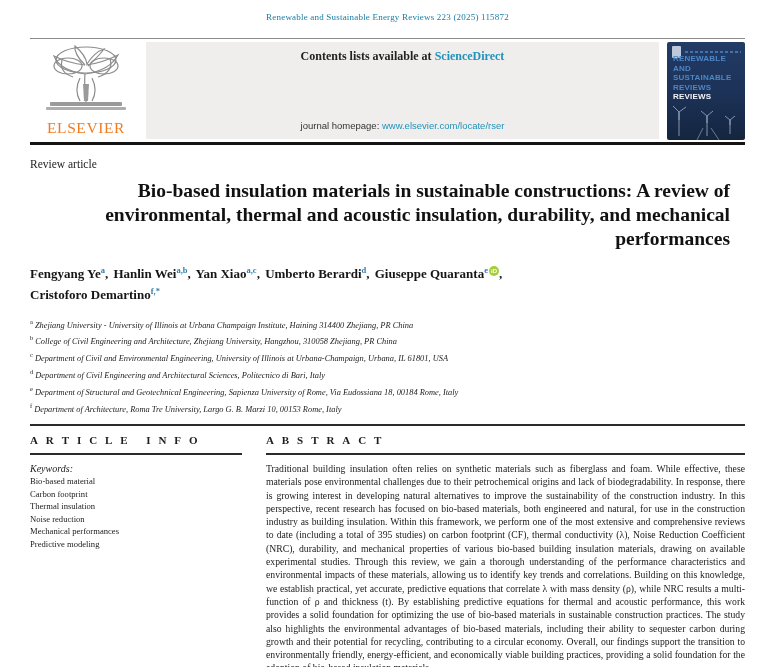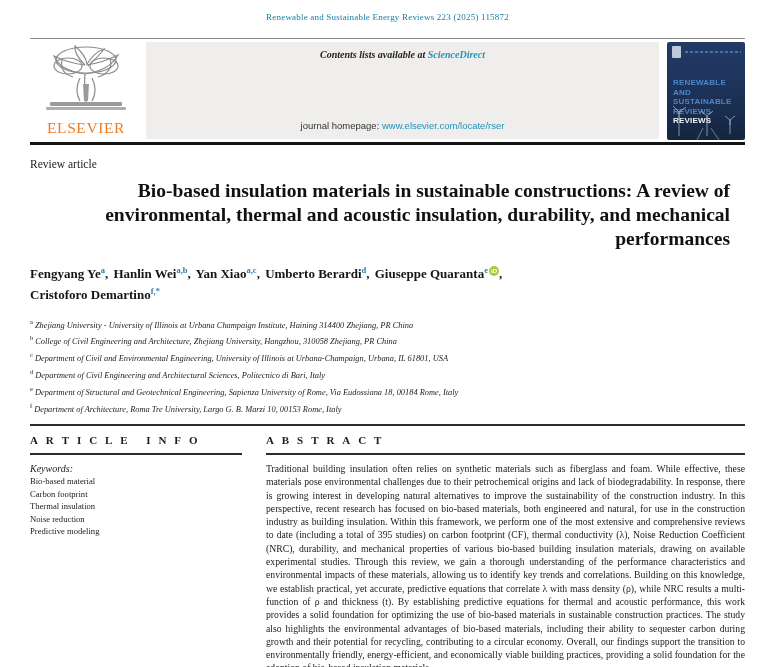--- a/index.html
+++ b/index.html
@@ -9,31 +9,31 @@
 
   
   .journal-ref { text-align:center; font-size:9px; color:#197ca3; letter-spacing:.2px; }
 
   
   .band { margin-top:16px; border-top:1.5px solid #8a8a8a; padding-top:3px; display:flex; align-items:stretch; height:101px; }
   .logo-col { width:112px; display:flex; flex-direction:column; align-items:center; justify-content:flex-end; padding-bottom:2px; }
   .logo-art { width:92px; height:74px; }
   .elsevier-word { font-size:15.5px; color:#f07c22; letter-spacing:.6px; font-weight:500; margin-top:1px; }
   .graybox { flex:1; background:#efeeec; margin:0 8px 0 4px; display:flex; flex-direction:column; align-items:center; justify-content:space-between; padding:7px 6px 8px 6px; }
-  .contents-line { font-size:10px; font-weight:700; color:#222;font-style:italic; }
+  .contents-line { font-size:12px; font-weight:700; color:#222; }
   .contents-line a, .homepage-line a { color:#2292bb; text-decoration:none; font-weight:700; }
   .journal-title { font-size:20px; font-weight:500; color:#161616; letter-spacing:.2px; }
   .homepage-line { font-family:"Liberation Sans", sans-serif; font-size:9.5px; color:#333; font-weight:400; }
   .homepage-line a { font-weight:400; }
 
   
   .cover { width:78px; height:98px; background:linear-gradient(180deg,#223c66 0%,#1c3156 55%,#15253f 100%); border-radius:2px; position:relative; overflow:hidden; flex-shrink:0; }
   .cover-mark { position:absolute; top:4px; left:5px; width:9px; height:12px; background:#d8e2ef; opacity:.85; border-radius:1px; }
   .cover-microline { position:absolute; top:9px; left:18px; right:4px; height:2px; background:repeating-linear-gradient(90deg,#4d7fbd 0 3px,transparent 3px 5px); opacity:.8; }
-  .cover-title { position:absolute; top:36px; left:6px; font-family:"Liberation Sans", sans-serif; font-weight:700; font-size:8px; line-height:9.5px; color:#4d86c6; letter-spacing:.2px; }
+  .cover-title { position:absolute; top:12px; left:6px; font-family:"Liberation Sans", sans-serif; font-weight:700; font-size:8px; line-height:9.5px; color:#4d86c6; letter-spacing:.2px; }
   .cover-title .accent { color:#f2f5fa; }
   .cover svg { position:absolute; bottom:0; left:0; }
 
   .thick-rule { height:3px; background:#141414; margin-top:3px; }
 
   
   .type-label { margin-top:13px; font-size:11.5px; color:#222; }
   .article-title { margin-top:9px; font-size:19.5px; line-height:24px; font-weight:600; color:#111; max-width:700px;text-align:right; }
   .authors { margin-top:11px; font-size:13px; font-weight:600; color:#161616; line-height:17px; }
   .authors sup { font-size:8.5px; color:#2f7eae; font-weight:600; }
@@ -163,20 +163,21 @@
   <div class="columns">
     <div class="col-left">
       <div class="section-heading">A R T I C L E   I N F O</div>
       <div class="heading-rule"></div>
       <div class="keywords">
         <div class="kw-label">Keywords:</div>
         <div class="kw">Bio-based material</div>
         <div class="kw">Carbon footprint</div>
         <div class="kw">Thermal insulation</div>
         <div class="kw">Noise reduction</div>
+        <div class="kw">Mechanical performances</div>
         <div class="kw">Predictive modeling</div>
       </div>
     </div>
     <div class="col-right">
       <div class="section-heading">A B S T R A C T</div>
       <div class="heading-rule"></div>
       <div class="abstract-text">Traditional building insulation often relies on synthetic materials such as fiberglass and foam. While effective, these materials pose environmental challenges due to their petrochemical origins and lack of biodegradability. In response, there is growing interest in developing natural alternatives to improve the sustainability of the construction industry. In this perspective, recent research has focused on bio-based materials, both engineered and natural, for use in the construction industry as building insulation. Within this framework, we perform one of the most extensive and comprehensive reviews to date (including a total of 395 studies) on carbon footprint (CF), thermal conductivity (λ), Noise Reduction Coefficient (NRC), durability, and mechanical properties of various bio-based building insulation materials, drawing on available experimental studies. Through this review, we gain a thorough understanding of the performance characteristics and environmental impacts of these materials, allowing us to identify key trends and correlations. Building on this knowledge, we establish practical, yet accurate, predictive equations that correlate λ with mass density (ρ), while NRC results a multi-function of ρ and thickness (t). By establishing predictive equations for thermal and acoustic performance, this work provides a solid foundation for optimizing the use of bio-based materials in sustainable construction practices. The study also highlights the environmental advantages of bio-based materials, including their ability to sequester carbon during growth and their potential for recycling, contributing to a circular economy. Overall, our findings support the transition to environmentally friendly, energy-efficient, and economically viable building practices, providing a solid foundation for the adoption of bio-based insulation materials.</div>
 
     </div>
   </div>

